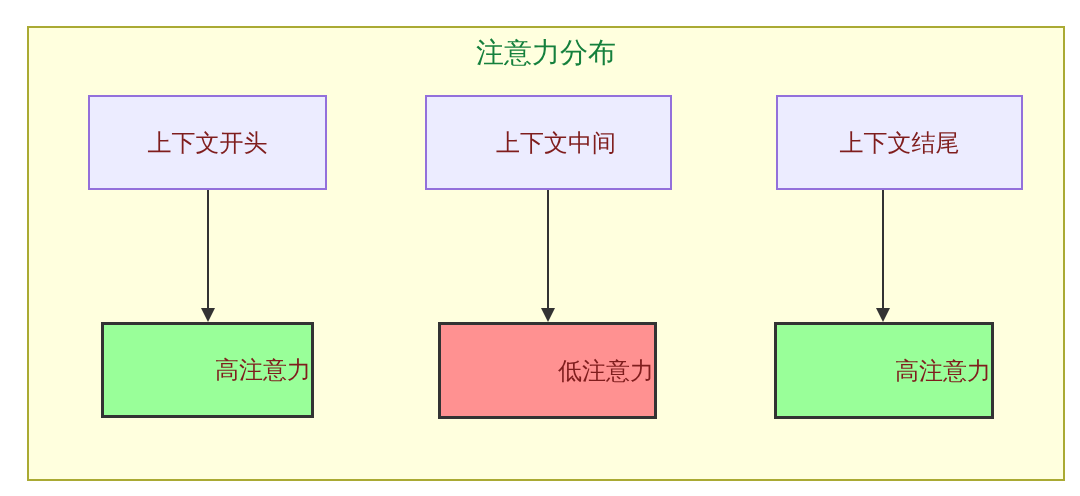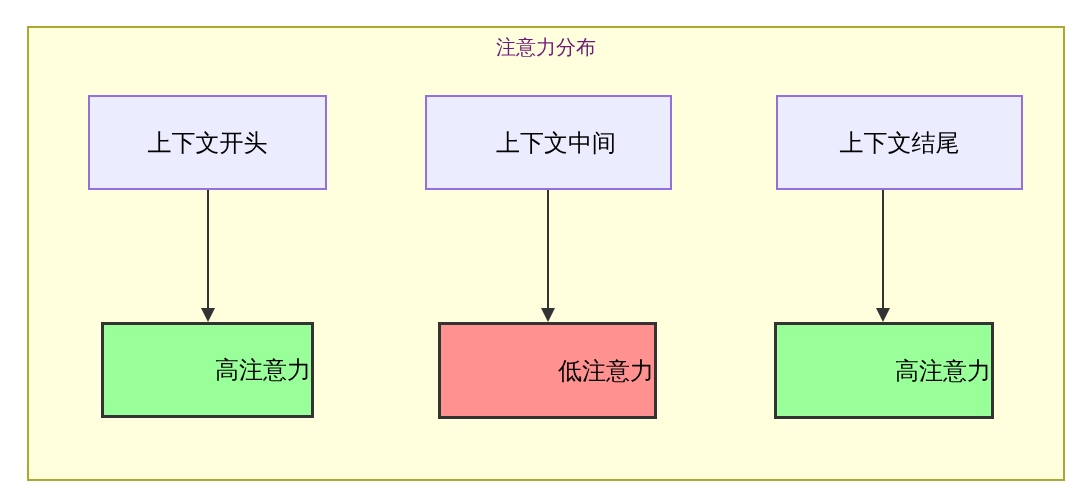--- a/index.html
+++ b/index.html
@@ -25,31 +25,31 @@
     box-sizing: border-box;
     background: #ffffde;
     border: 2px solid #aaaa33;
   }
   .subgraph-title {
     position: absolute;
     top: 6px;
     left: 0;
     width: 100%;
     text-align: center;
-    font-size: 20px;
-    color: #701a75;
+    font-size: 28px;
+    color: #15803d;
   }
   .node {
     position: absolute;
     box-sizing: border-box;
     display: flex;
     align-items: center;
     justify-content: center;
     font-size: 24px;
-    color: #000000;
+    color: #7f1d1d;
     text-align: center;
   }
   .src-node {
     background: #ececff;
     border: 2px solid #9370db;
   }
   .tgt-node {
     border: 3px solid #333333;
     justify-content: flex-end;
   }

